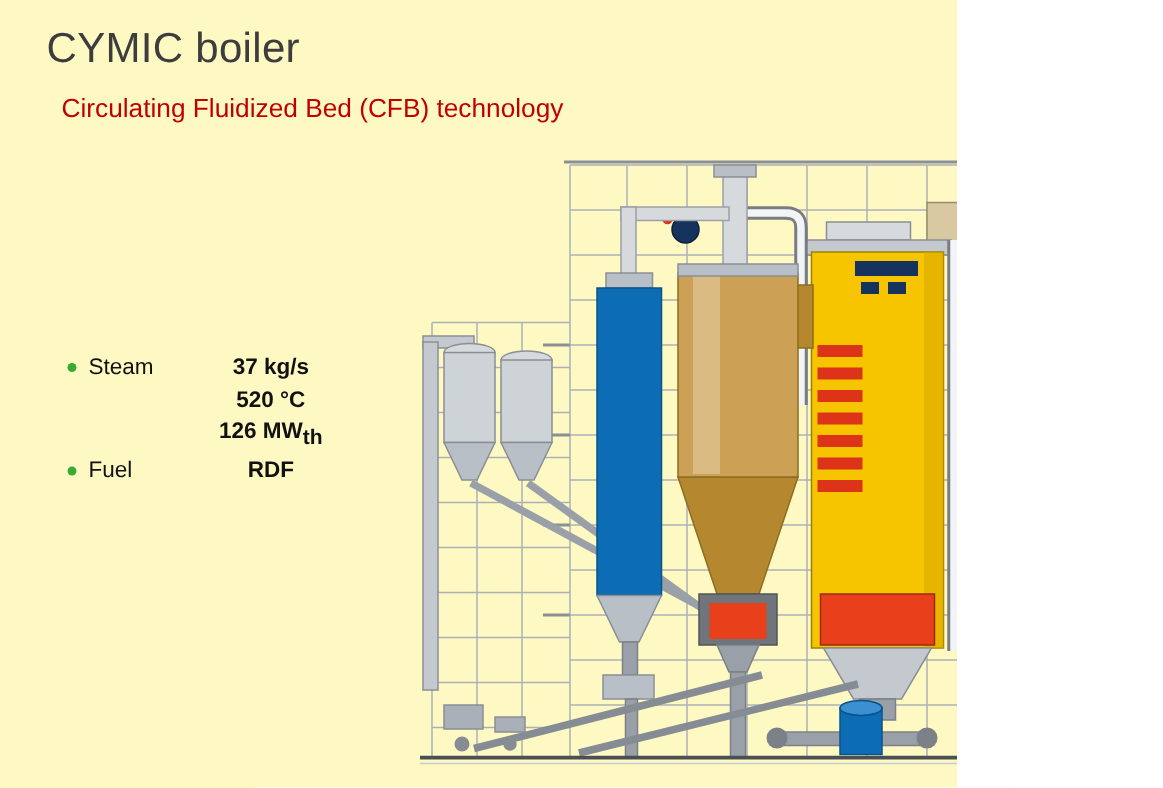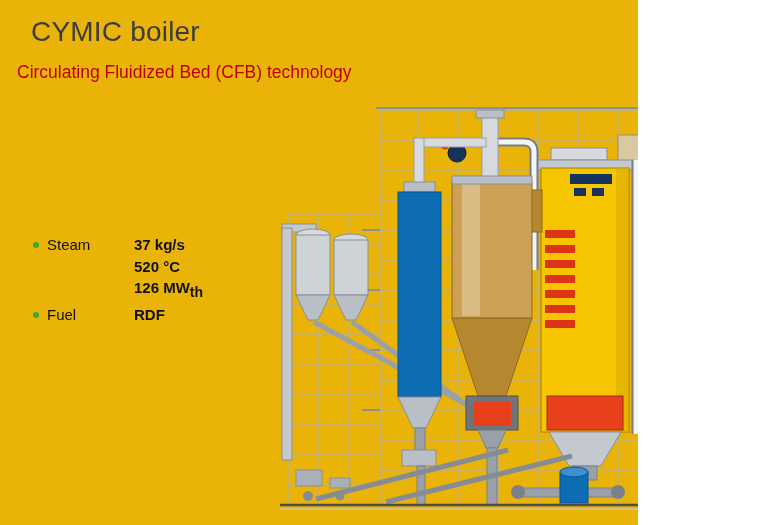--- a/index.html
+++ b/index.html
@@ -1,31 +1,31 @@
 <!DOCTYPE html>
 <html><head>
 <meta charset="utf-8">
 <style>
   html,body{margin:0;padding:0;background:#ffffff;}
   .slide{
-    position:relative;width:638px;height:525px;background:#eab308;overflow:hidden;
+    position:relative;width:638px;height:525px;background:#fef9c3;overflow:hidden;
     font-family:"Liberation Sans", sans-serif;color:#111111;
   }
   .title{
     position:absolute;left:31px;top:16px;font-size:28px;font-weight:400;color:#3d3d3d;
     letter-spacing:0.2px;
   }
   .subtitle{
-    position:absolute;left:17px;top:62px;font-size:17.5px;font-weight:400;color:#c00000;
+    position:absolute;left:41px;top:62px;font-size:17.5px;font-weight:400;color:#c00000;
   }
   .customer{
     position:absolute;left:31px;top:148px;font-size:15px;line-height:21.5px;color:#111111;
   }
   .specs{
-    position:absolute;left:31px;top:234px;font-size:15px;color:#111111;
+    position:absolute;left:43px;top:234px;font-size:15px;color:#111111;text-align:center;
   }
   .spec-row{display:grid;grid-template-columns:103px auto;line-height:21.6px;}
   .spec-label-cell{display:flex;align-items:center;}
   .bullet{
     width:6px;height:6px;border-radius:50%;background:#3aaa35;
     display:inline-block;margin:0 8px 0 2px;flex:0 0 auto;
   }
   .spec-label{white-space:nowrap;}
   .spec-value{white-space:nowrap;font-weight:bold;}
   .unit-sub{font-size:14px;}

